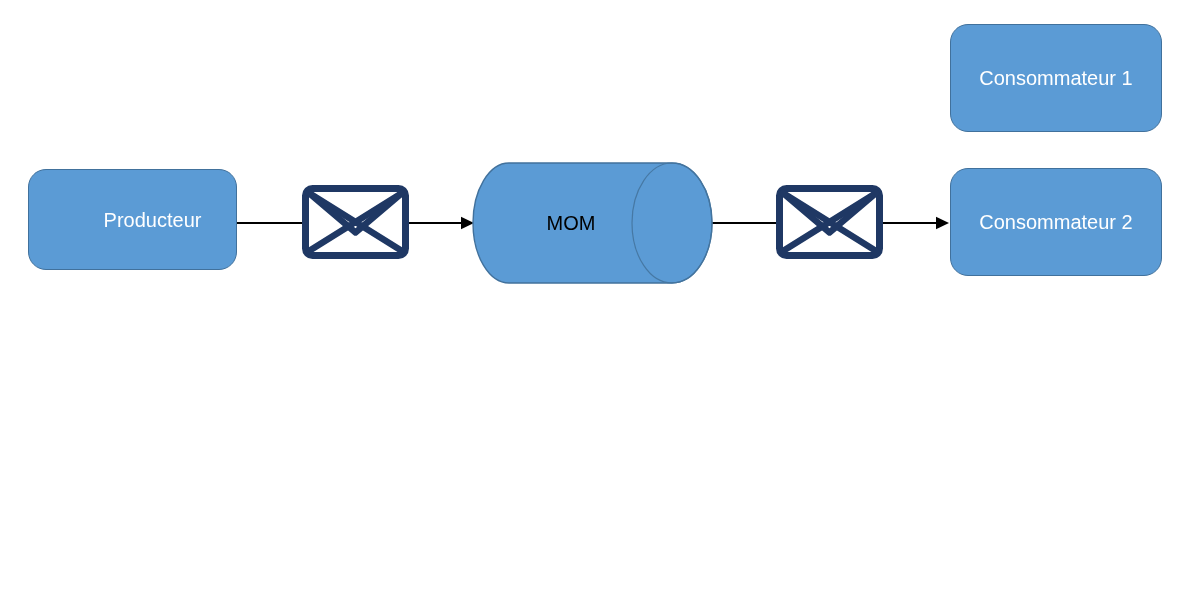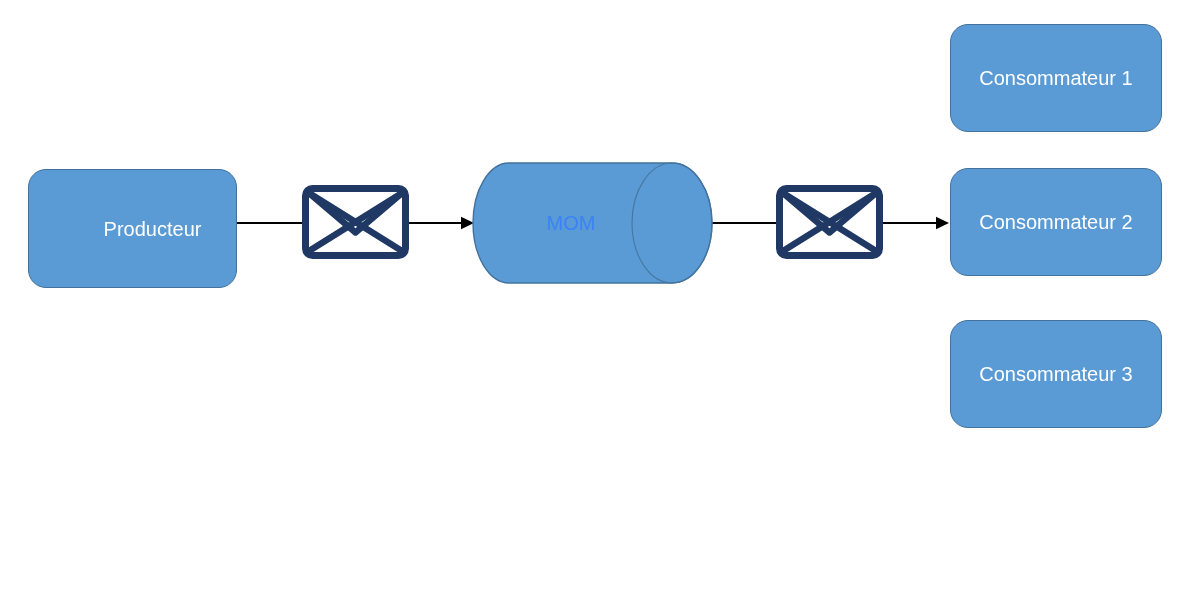--- a/index.html
+++ b/index.html
@@ -27,36 +27,36 @@
     border-radius: 18px;
     display: flex;
     align-items: center;
     justify-content: center;
     color: #ffffff;
     font-size: 20px;
     line-height: 1.1;
     box-sizing: border-box;
     text-align: center;
   }
-  .node-producer   { left: 28px;  top: 169px; width: 209px; height: 119px; padding-left: 40px; }
+  .node-producer   { left: 28px;  top: 169px; width: 209px; height: 101px; padding-left: 40px; }
   .node-consumer   { left: 950px; width: 212px; height: 108px; }
   .node-consumer-1 { top: 16px; margin-top: 8px;  }
   .node-consumer-2 { top: 168px; justify-content: center; }
   .node-consumer-3 { top: 320px; }
   .node-consumer-4 { top: 469px; }
   .mom-label {
     position: absolute;
     left: 481px;
     top: 163px;
     width: 180px;
     height: 120px;
     display: flex;
     align-items: center;
     justify-content: center;
-    color: #3b82f6;
+    color: #000000;
     font-size: 20px;
     pointer-events: none;
   }
   .conn { stroke: #000000; stroke-width: 2; }
   .head { fill: #000000; stroke: none; }
   .cyl  { fill: #5B9BD5; stroke: #41719C; stroke-width: 1.4; }
   .cyl-rim { fill: none; stroke: #44749F; stroke-width: 1.2; opacity: 0.9; }
   .env-body { fill: #ffffff; stroke: #1F3864; stroke-width: 7; }
   .env-line { fill: none; stroke: #1F3864; stroke-width: 6.4;
               stroke-linecap: round; stroke-linejoin: round; }
@@ -103,17 +103,14 @@
   <div class="mom-label">
     <span>MOM</span>
   </div>
 
   <div class="node node-consumer node-consumer-1">
     <span>Consommateur 1</span>
   </div>
   <div class="node node-consumer node-consumer-2">
     <span>Consommateur 2</span>
   </div>
-  <div class="node node-consumer node-consumer-3">
-    <span>Consommateur 3</span>
-  </div>
 
 </div>
 
 </body></html>

